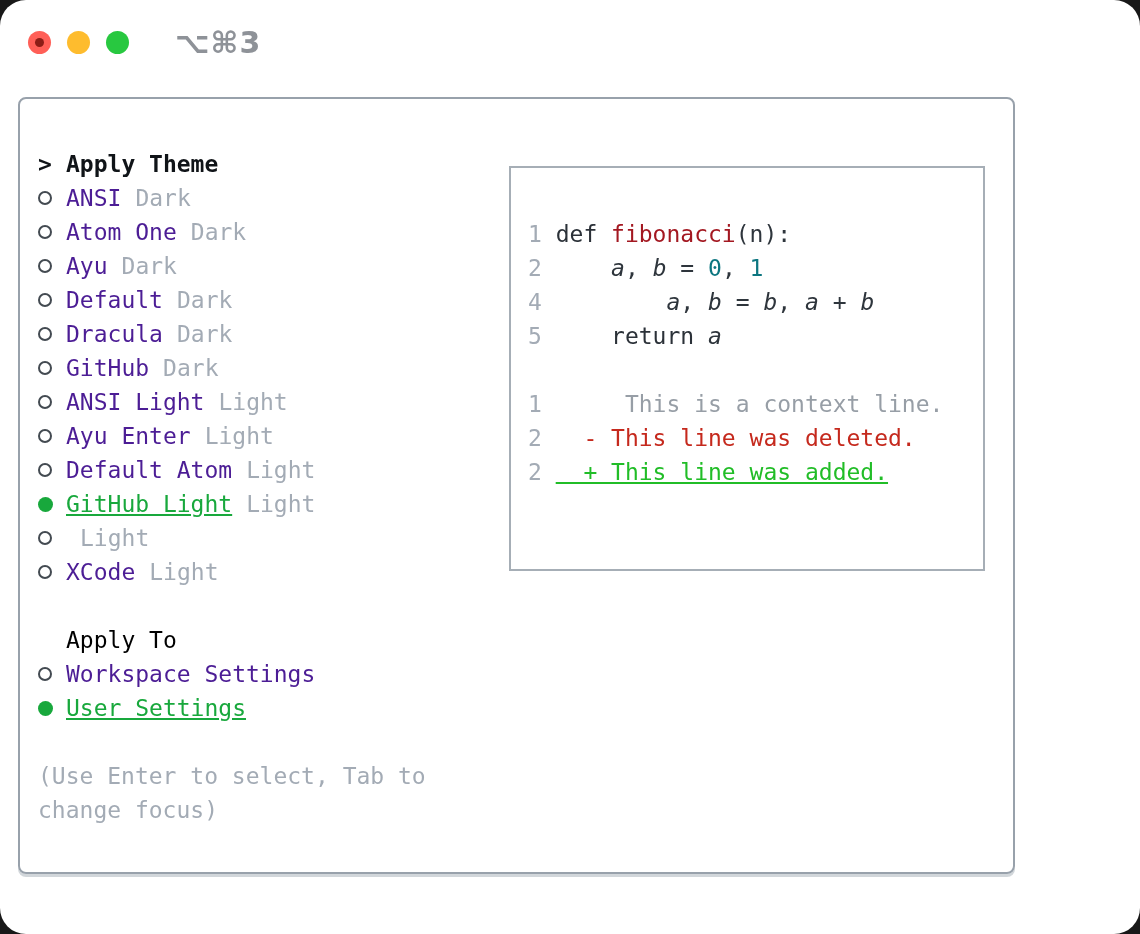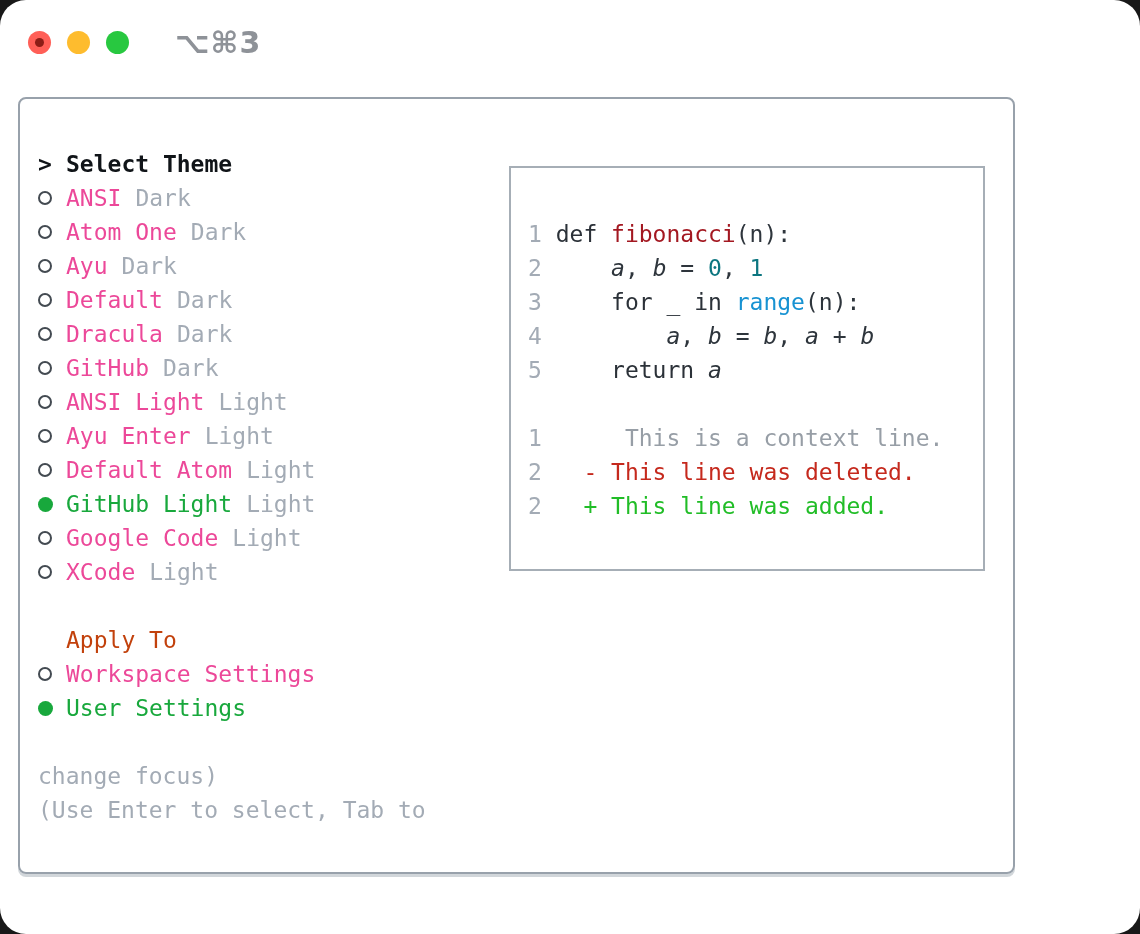--- a/index.html
+++ b/index.html
@@ -35,107 +35,106 @@
   .right-col { flex:1; }
   .row { height:34px; display:flex; align-items:center; white-space:pre; }
   .bullet-cell { width:28px; flex:none; display:flex; align-items:center; }
   .prefix { font-weight:bold; color:#101418; }
   .header-title { font-weight:bold; color:#101418; }
   .radio {
     width:14px; height:14px; box-sizing:border-box;
     border:2px solid #434a51; border-radius:50%;
   }
   .radio.on { border:none; background:var(--accent-green,#18a83c); width:15px; height:15px; }
-  .name { color:#ec4899; }
-  .name.selected { color:var(--accent-green,#18a83c); }
+  .name { color:#4c1d95; }
+  .name.selected { color:var(--accent-green,#18a83c);text-decoration:underline; }
   .variant { color:var(--muted-gray,#a3abb5); margin-left:14px; }
-  .apply-title { color:#c2410c; }
+  .apply-title { color:#000000; }
   .hint { color:var(--muted-gray,#a3abb5); }
   
   .preview-box {
     margin-top:19px; margin-left:9px;
     width:476px; height:405px; box-sizing:border-box;
     border:2px solid #a6aeb6;
     padding:49px 0 0 17px;
   }
   .code-line { height:34px; white-space:pre; }
   .ln { display:inline-block; width:2ch; color:var(--muted-gray,#a3abb5); }
   .line-content { white-space:pre; }
   .tok-plain   { color:#2e353c; }
   .tok-kw      { color:#2b3138; }
   .tok-func    { color:var(--func-red,#a31821); }
   .tok-num     { color:var(--number-teal,#0d7680); }
   .tok-builtin { color:var(--builtin-blue,#1792d2); }
   .tok-var     { color:#2e353c; font-style:italic; }
   .tok-muted   { color:#979ea6; }
   .tok-del     { color:var(--diff-del-red,#c5291d); }
-  .tok-add     { color:var(--diff-add-green,#21bd27); }
+  .tok-add     { color:var(--diff-add-green,#21bd27);text-decoration:underline; }
   .spacer { height:34px; }
 </style>
 </head>
 <body>
 
 <div class="screen" style="--accent-green: #18a83c; --diff-add-green: #21bd27; --diff-del-red: #c5291d; --func-red: #a31821; --number-teal: #0d7680; --builtin-blue: #1792d2; --muted-gray: #a3abb5; --text-dark: #2e353c; --border-gray: #98a1ab; --traffic-red: #ff5f57; --traffic-yellow: #febc2e; --traffic-green: #28c840;">
 
   <div class="titlebar">
     <span class="light red"></span>
     <span class="light yellow"></span>
     <span class="light green"></span>
     <span class="shortcut">⌥⌘3</span>
   </div>
 
   <div class="panel">
 
     <div class="left-col">
       <div class="row">
         <span class="bullet-cell prefix">&gt;</span>
-        <span class="header-title">Select Theme</span>
+        <span class="header-title">Apply Theme</span>
       </div>
 
       <div id="themes-container">
           <div class="row"><span class="bullet-cell"><span class="radio"></span></span><span class="name">ANSI</span><span class="variant">Dark</span></div>
           <div class="row"><span class="bullet-cell"><span class="radio"></span></span><span class="name">Atom One</span><span class="variant">Dark</span></div>
           <div class="row"><span class="bullet-cell"><span class="radio"></span></span><span class="name">Ayu</span><span class="variant">Dark</span></div>
           <div class="row"><span class="bullet-cell"><span class="radio"></span></span><span class="name">Default</span><span class="variant">Dark</span></div>
           <div class="row"><span class="bullet-cell"><span class="radio"></span></span><span class="name">Dracula</span><span class="variant">Dark</span></div>
           <div class="row"><span class="bullet-cell"><span class="radio"></span></span><span class="name">GitHub</span><span class="variant">Dark</span></div>
           <div class="row"><span class="bullet-cell"><span class="radio"></span></span><span class="name">ANSI Light</span><span class="variant">Light</span></div>
           <div class="row"><span class="bullet-cell"><span class="radio"></span></span><span class="name">Ayu Enter</span><span class="variant">Light</span></div>
           <div class="row"><span class="bullet-cell"><span class="radio"></span></span><span class="name">Default Atom</span><span class="variant">Light</span></div>
           <div class="row"><span class="bullet-cell"><span class="radio on"></span></span><span class="name selected">GitHub Light</span><span class="variant">Light</span></div>
-          <div class="row"><span class="bullet-cell"><span class="radio"></span></span><span class="name">Google Code</span><span class="variant">Light</span></div>
+          <div class="row"><span class="bullet-cell"><span class="radio"></span></span><span class="variant">Light</span></div>
           <div class="row"><span class="bullet-cell"><span class="radio"></span></span><span class="name">XCode</span><span class="variant">Light</span></div>
         </div>
 
       <div class="spacer"></div>
 
       <div class="row">
         <span class="bullet-cell"></span>
         <span class="apply-title">Apply To</span>
       </div>
 
       <div id="apply-container">
           <div class="row"><span class="bullet-cell"><span class="radio"></span></span><span class="name">Workspace Settings</span></div>
           <div class="row"><span class="bullet-cell"><span class="radio on"></span></span><span class="name selected">User Settings</span></div>
         </div>
 
       <div class="spacer"></div>
 
       <div class="hint">
+        <div class="row">(Use Enter to select, Tab to</div>
         <div class="row">change focus)</div>
-        <div class="row">(Use Enter to select, Tab to</div>
       </div>
     </div>
 
     <div class="right-col">
       <div class="preview-box">
         <div id="lines-container">
             <div class="code-line"><span class="ln">1</span><span class="line-content"><span class="tok-kw">def </span><span class="tok-func">fibonacci</span><span class="tok-plain">(n):</span></span></div>
             <div class="code-line"><span class="ln">2</span><span class="line-content"><span class="tok-plain">    </span><span class="tok-var">a</span><span class="tok-plain">, </span><span class="tok-var">b</span><span class="tok-plain"> = </span><span class="tok-num">0</span><span class="tok-plain">, </span><span class="tok-num">1</span></span></div>
-            <div class="code-line"><span class="ln">3</span><span class="line-content"><span class="tok-plain">    </span><span class="tok-kw">for </span><span class="tok-plain">_ </span><span class="tok-kw">in </span><span class="tok-builtin">range</span><span class="tok-plain">(n):</span></span></div>
             <div class="code-line"><span class="ln">4</span><span class="line-content"><span class="tok-plain">        </span><span class="tok-var">a</span><span class="tok-plain">, </span><span class="tok-var">b</span><span class="tok-plain"> = </span><span class="tok-var">b</span><span class="tok-plain">, </span><span class="tok-var">a</span><span class="tok-plain"> + </span><span class="tok-var">b</span></span></div>
             <div class="code-line"><span class="ln">5</span><span class="line-content"><span class="tok-plain">    </span><span class="tok-kw">return </span><span class="tok-var">a</span></span></div>
             <div class="code-line"><span class="ln"></span><span class="line-content"></span></div>
             <div class="code-line"><span class="ln">1</span><span class="line-content"><span class="tok-muted">     This is a context line.</span></span></div>
             <div class="code-line"><span class="ln">2</span><span class="line-content"><span class="tok-del">  - This line was deleted.</span></span></div>
             <div class="code-line"><span class="ln">2</span><span class="line-content"><span class="tok-add">  + This line was added.</span></span></div>
           </div>
       </div>
     </div>
 

